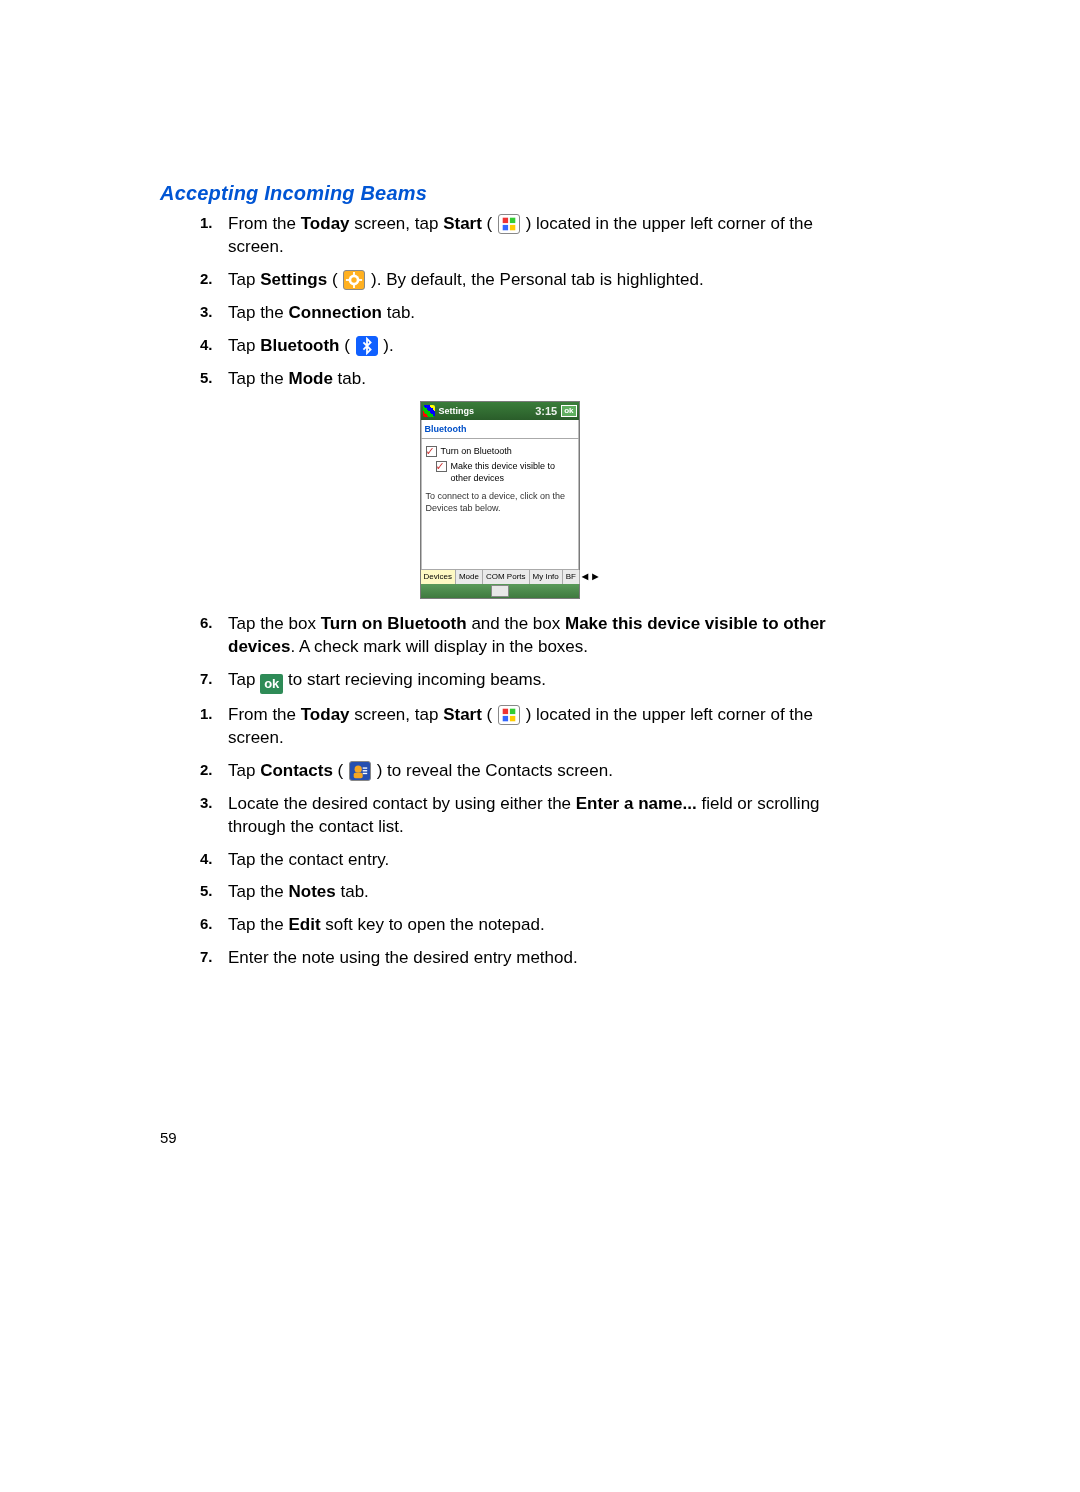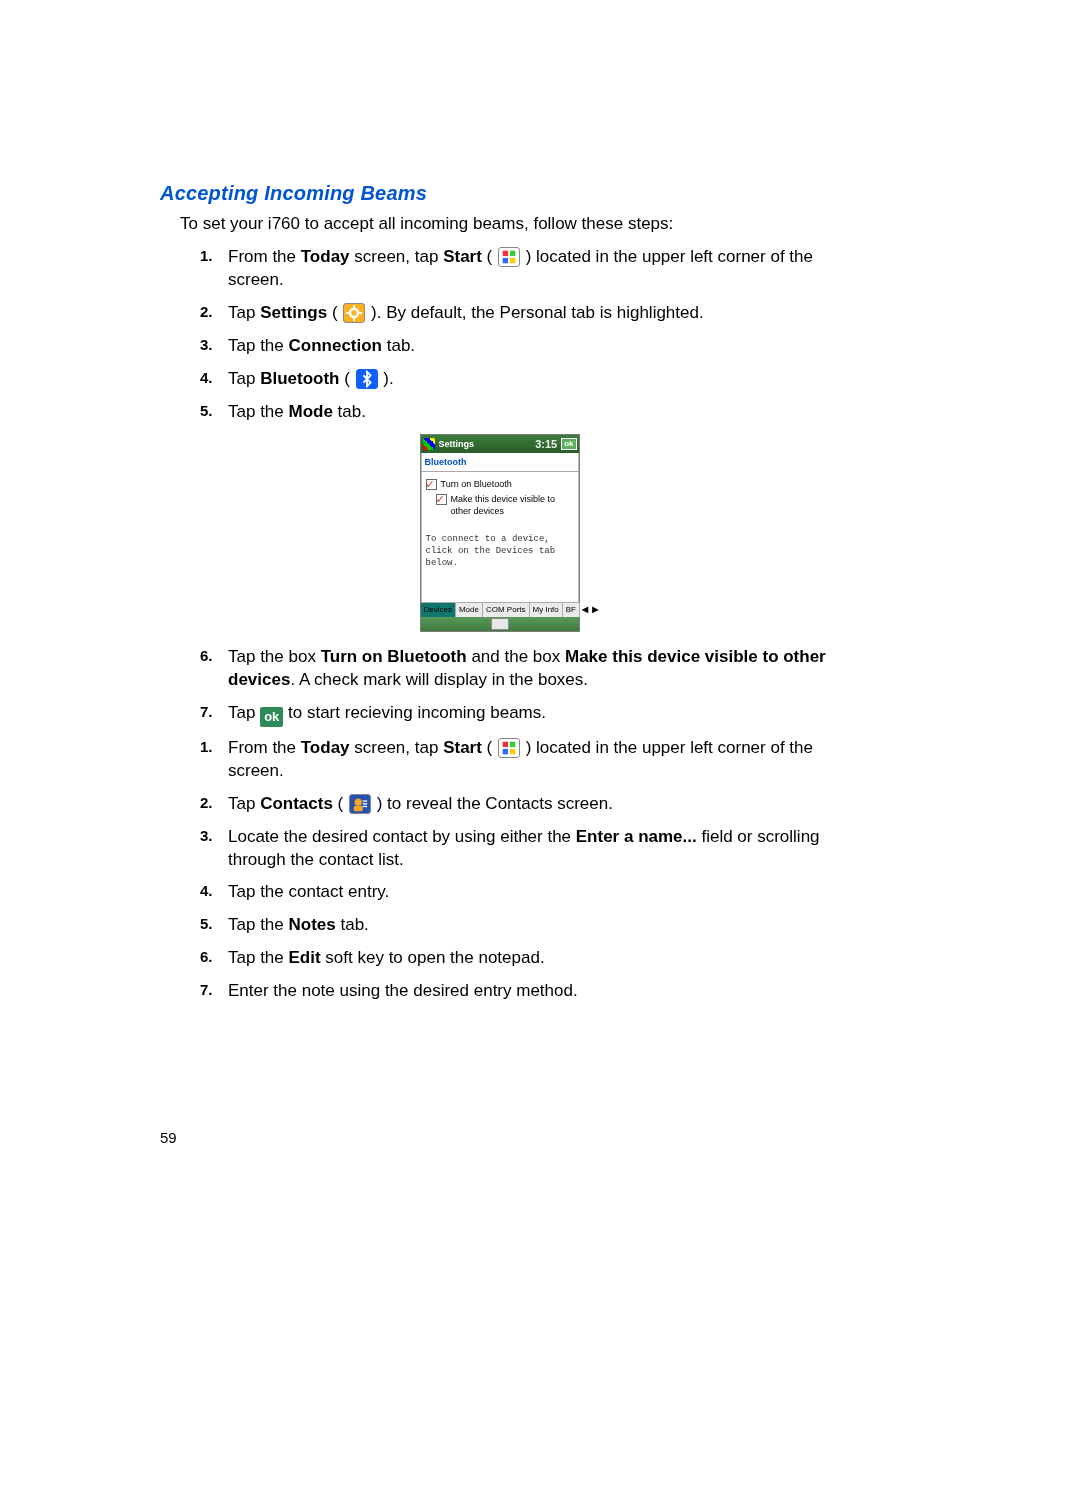--- a/index.html
+++ b/index.html
@@ -121,28 +121,28 @@
     min-height: 120px;
   }
   .device .cb { display:flex; gap:4px; margin-bottom:3px; }
   .device .cb .box {
     width:9px;height:9px;border:1px solid #666;flex:0 0 auto;margin-top:1px;
     background:#fff;position:relative;
   }
   .device .cb .box.checked::after{
     content:"✓"; position:absolute; left:-1px; top:-3px; font-size:11px; color:#c33;
   }
-  .device .note { color:#333; margin-top:16px;font-family:Liberation Mono, monospace; }
+  .device .note { color:#333; margin-top:6px; }
   .device .tabs {
     display:flex; border-top:1px solid #aaa; background:#eaeaea;
   }
   .device .tabs span{
     border-right:1px solid #aaa; padding:2px 3px; font-size:8px; white-space:nowrap;
   }
-  .device .tabs .sel{ background:#0f766e; }
+  .device .tabs .sel{ background:#fef9c3; }
   .device .tabs .arrow{ padding:2px 2px; border:none; font-weight:700;}
   .device .kbbar{
     background:linear-gradient(#5a9a5a,#3f7a3f); height:14px; display:flex;
     align-items:center; justify-content:center;
   }
   .device .kbbar .kb{
     width:16px;height:10px;background:#e8e8e8;border:1px solid #888;border-radius:1px;
   }
   
   .ico-start { background:#fff; }
@@ -150,21 +150,20 @@
   .ico-settings { background:#ffb020; }
   .ico-bt { background:#1060ff; border-color:#1060ff; }
   .ico-contacts { background:#2650b0; }
 </style>
 </head>
 <body>
 
 <div class="page">
 
   <h2 class="blue-italic">Accepting Incoming Beams</h2>
-  <p class="intro">To set your i760 to accept all incoming beams, follow these steps:</p>
 
   <ol>
     <li>
       <span class="num">1.</span>
       <span>From the </span><b>Today</b><span> screen, tap </span><b>Start</b><span> ( </span><span class="inline-icon ico-start"><svg viewBox="0 0 20 20">
             <rect x="3" y="3" width="6" height="6" fill="#e33"></rect>
             <rect x="11" y="3" width="6" height="6" fill="#3c3"></rect>
             <rect x="3" y="11" width="6" height="6" fill="#36f"></rect>
             <rect x="11" y="11" width="6" height="6" fill="#fc0"></rect>
           </svg></span><span> ) located in the upper left corner of the screen.</span>

